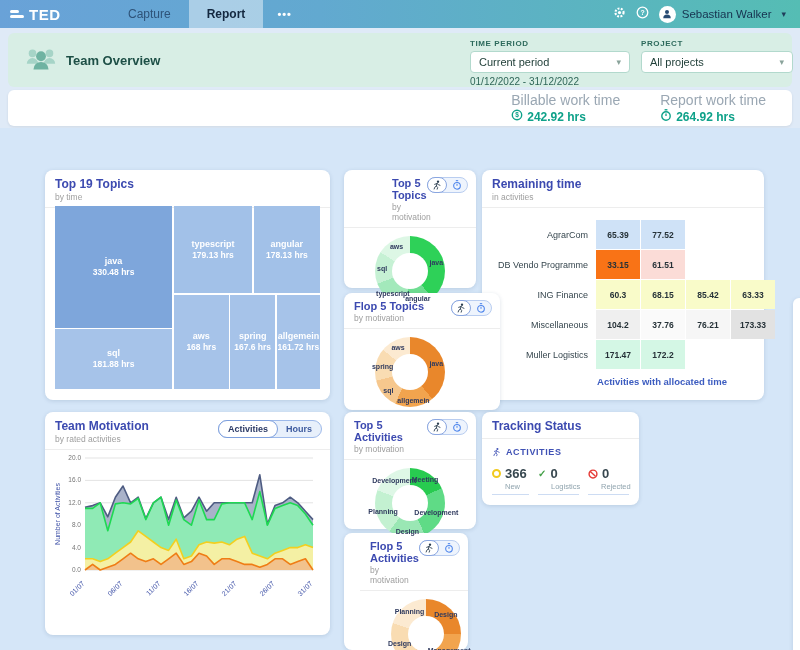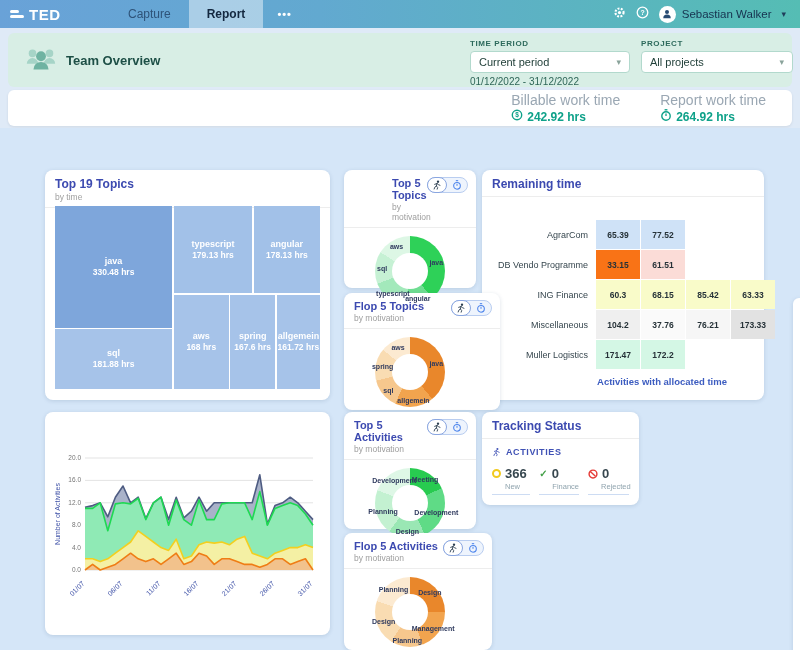--- a/index.html
+++ b/index.html
@@ -317,20 +317,21 @@
         <span class="donut-label" style="left: 73.8118px; top: 69.8882px;">angular</span>
         <span class="donut-label" style="left: 48.8386px; top: 65.1243px;">typescript</span>
         <span class="donut-label" style="left: 38.1243px; top: 40.365px;">sql</span>
         <span class="donut-label" style="left: 52.5109px; top: 18.4634px;">aws</span>
       </div>
   </div>
 
   <div class="card" style="left:482px;top:42px;width:282px;height:230px;">
     <div class="card-head">
       <div class="card-title">Remaining time</div>
+      <div class="card-sub">in activities</div>
     </div>
     <div id="rt-table">
         <div class="rt-row">
           <div class="rt-rowlabel">AgrarCom</div>
           <div class="rt-cell" style="background: rgb(207, 226, 247);">65.39</div>
           <div class="rt-cell" style="background: rgb(207, 226, 247);">77.52</div>
         </div>
         <div class="rt-row">
           <div class="rt-rowlabel">DB Vendo Programme</div>
           <div class="rt-cell" style="background: #f97316;">33.15</div>
@@ -384,20 +385,28 @@
       <div class="hole"></div>
     <span class="donut-label" style="left: 92.3447px; top: 33.5153px;">java</span>
         <span class="donut-label" style="left: 69.5093px; top: 70.7792px;">allgemein</span>
         <span class="donut-label" style="left: 44.4256px; top: 60.8479px;">sql</span>
         <span class="donut-label" style="left: 38.6743px; top: 36.892px;">spring</span>
         <span class="donut-label" style="left: 54.0782px; top: 17.6648px;">aws</span>
       </div>
   </div>
 
   <div class="card" style="left:45px;top:284px;width:285px;height:223px;">
+    <div class="card-head" style="padding-right:120px;">
+      <div class="card-title">Team Motivation</div>
+      <div class="card-sub">by rated activities</div>
+      <div class="text-toggle">
+        <span class="text-seg active">Activities</span>
+        <span class="text-seg">Hours</span>
+      </div>
+    </div>
     <svg id="motivation-svg" width="272" height="176" viewBox="0 0 272 176">
         <line x1="34" y1="122" x2="262" y2="122" stroke="#e3e3e3" stroke-width="1"></line>
         <text x="30" y="124" text-anchor="end" font-size="6.5" fill="#757575">0.0</text>
         <line x1="34" y1="99.6" x2="262" y2="99.6" stroke="#e3e3e3" stroke-width="1"></line>
         <text x="30" y="101.6" text-anchor="end" font-size="6.5" fill="#757575">4.0</text>
         <line x1="34" y1="77.2" x2="262" y2="77.2" stroke="#e3e3e3" stroke-width="1"></line>
         <text x="30" y="79.2" text-anchor="end" font-size="6.5" fill="#757575">8.0</text>
         <line x1="34" y1="54.8" x2="262" y2="54.8" stroke="#e3e3e3" stroke-width="1"></line>
         <text x="30" y="56.8" text-anchor="end" font-size="6.5" fill="#757575">12.0</text>
         <line x1="34" y1="32.400000000000006" x2="262" y2="32.400000000000006" stroke="#e3e3e3" stroke-width="1"></line>
@@ -473,39 +482,39 @@
             <span class="tstat-value">366</span>
           </div>
           <div class="tstat-label">New</div>
           <div class="tstat-line"></div>
         </div>
         <div class="tstat">
           <div class="tstat-top">
             <span class="check-accepted">✓</span>
             <span class="tstat-value">0</span>
           </div>
-          <div class="tstat-label">Finance</div>
+          <div class="tstat-label">Logistics</div>
           <div class="tstat-line"></div>
         </div>
         <div class="tstat">
           <div class="tstat-top">
             <svg width="10" height="10" viewBox="0 0 12 12">
                 <circle cx="6" cy="6" r="4.7" fill="none" stroke="#e53935" stroke-width="1.7"></circle>
                 <line x1="2.8" y1="2.9" x2="9.2" y2="9.1" stroke="#e53935" stroke-width="1.7"></line>
               </svg>
             <span class="tstat-value">0</span>
           </div>
           <div class="tstat-label">Rejected</div>
           <div class="tstat-line"></div>
         </div>
       </div>
     </div>
   </div>
 
-  <div class="card" style="left:344px;top:405px;width:148px;height:117px;">
+  <div class="card" style="left:344px;top:405px;width:124px;height:117px;padding-left:16px;">
     <div class="card-head" style="padding-right:54px;">
       <div class="card-title" style="font-size:11px;">Flop 5 Activities</div>
       <div class="card-sub">by motivation</div>
       <div class="mini-toggle">
         <span class="mini-seg active">
           <svg width="10" height="10" viewBox="0 0 12 12">
               <circle cx="7.2" cy="2" r="1.4" fill="currentColor"></circle>
               <path d="M3.2 5.2 L6 4.2 L7.8 5.6 L9.6 6.4 M6 4.2 L5.2 7.2 L6.8 9 L6.2 11 M5.2 7.2 L3.4 8.6 L2.6 10.8" stroke="currentColor" stroke-width="1.1" fill="none" stroke-linecap="round"></path>
             </svg>
         </span>

